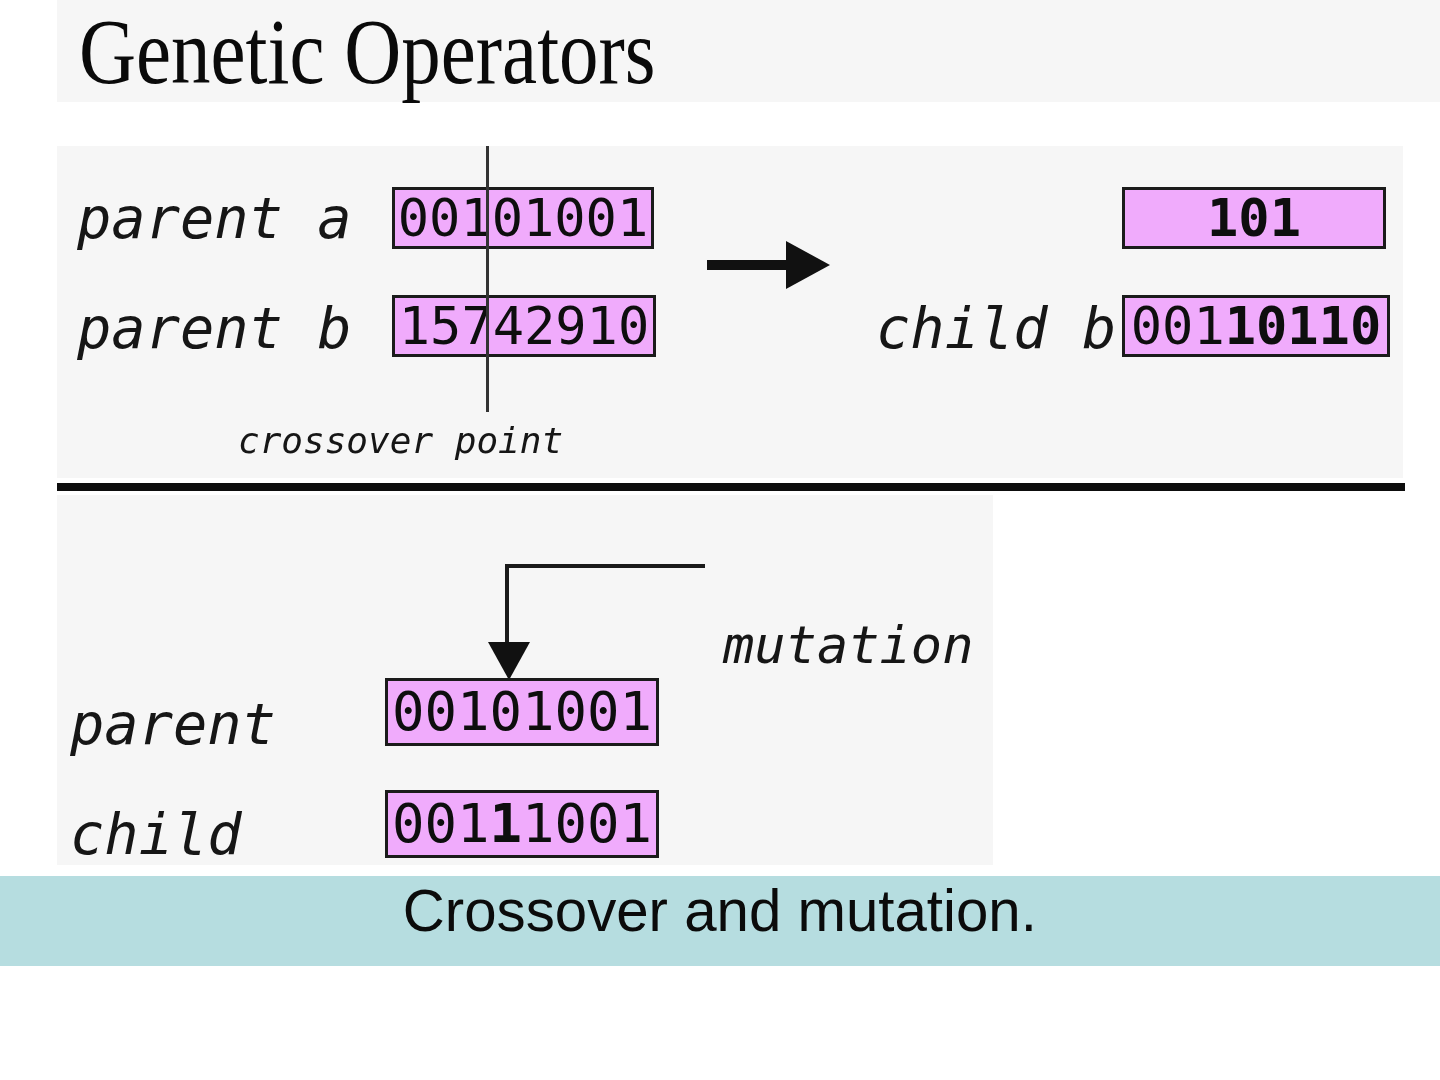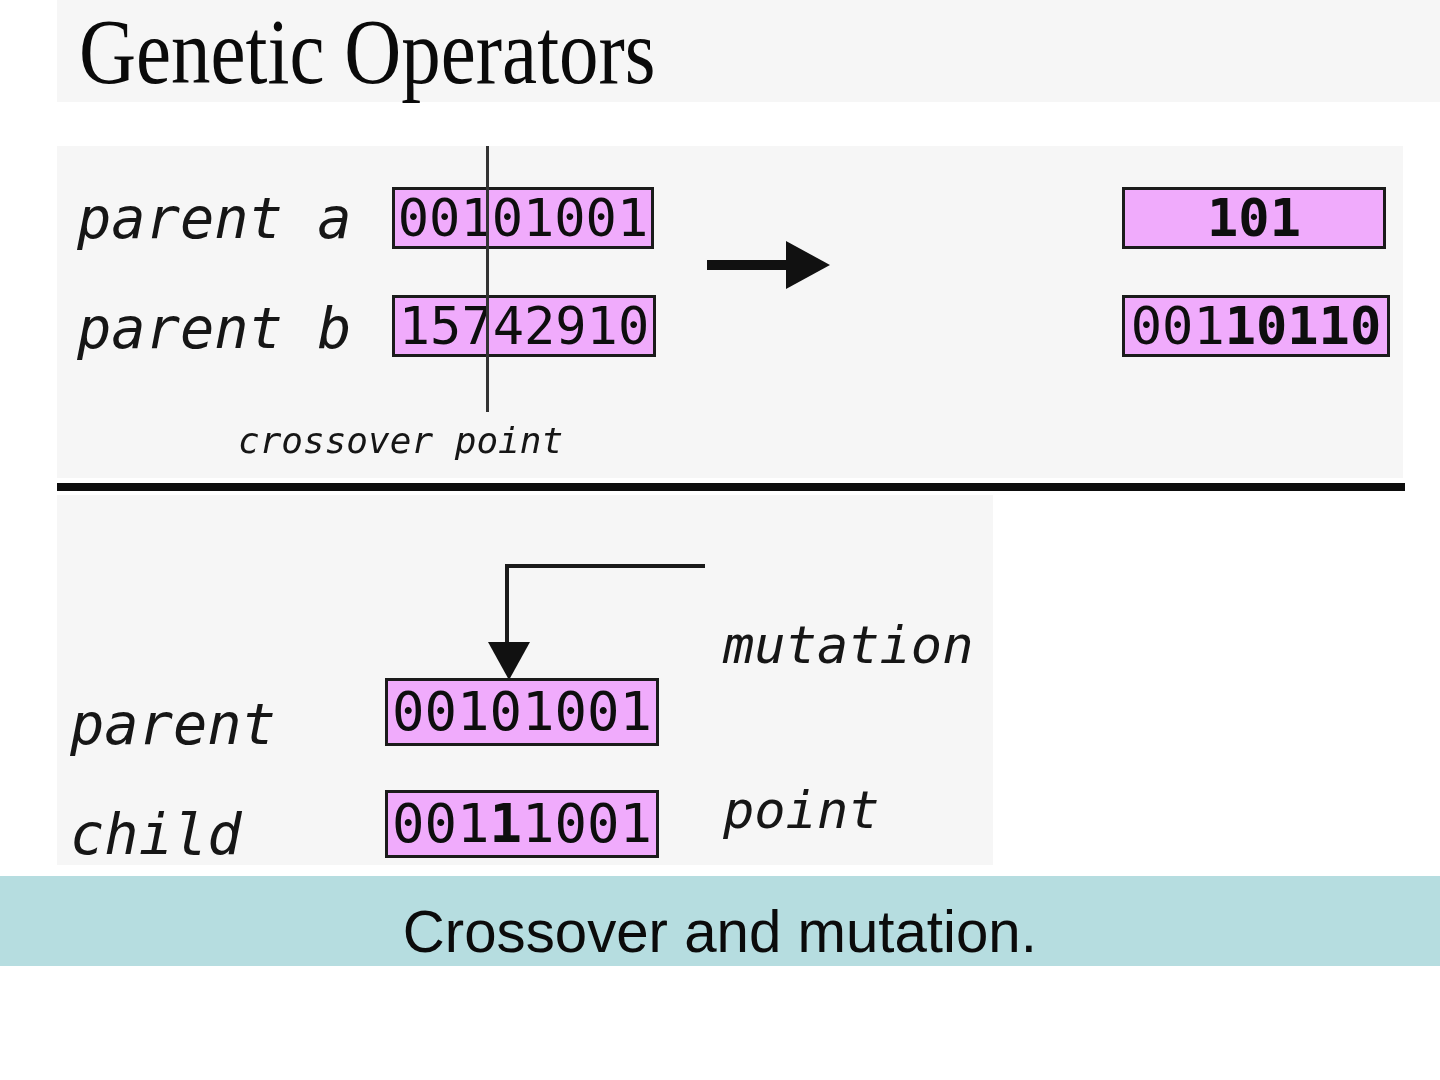--- a/index.html
+++ b/index.html
@@ -46,21 +46,21 @@
     position:absolute;left:786px;top:241px;width:0;height:0;
     border-left:44px solid #111;border-top:24px solid transparent;border-bottom:24px solid transparent;
   }
   .arrow-head-down{
     position:absolute;left:488px;top:642px;width:0;height:0;
     border-top:38px solid #111;border-left:21px solid transparent;border-right:21px solid transparent;
   }
   
   .caption-band{
     position:absolute;left:0;top:876px;width:1440px;height:90px;background:var(--caption-bg);
-    display:flex;align-items:flex-end;justify-content:center;
+    display:flex;align-items:flex-start;justify-content:center;
   }
   .caption-band .caption{
     font-family:"Liberation Sans","DejaVu Sans",sans-serif;font-size:60px;color:#0b0b0b;
     transform:scaleX(0.97);white-space:pre;
   }
 </style>
 </head>
 <body>
 
 <div class="slide">
@@ -86,31 +86,31 @@
   <div class="vline" style="left:486px;top:146px;width:3px;height:266px;"></div>
   <div class="mlabel" style="left:238px;top:413px;font-size:36px;">crossover point</div>
 
   <div class="arrow-shaft"></div>
   <div class="arrow-head-right"></div>
 
   <div class="bitbox" style="left:1122px;top:187px;width:258px;height:56px;">
     <span class="b">101</span>
   </div>
 
+  <div class="mlabel" style="left:876px;top:300px;">child b</div>
   <div class="bitbox" style="left:1122px;top:295px;width:262px;height:56px;">
     <span>001</span><span class="b">10110</span>
   </div>
 
   <div class="divider"></div>
 
   <section class="panel fig2"></section>
 
   <div class="mlabel" style="left:723px;top:508px;font-size:52px;line-height:55px;">
     <div>mutation</div>
-    <div>point</div>
   </div>
 
   <div class="hline" style="left:505px;top:564px;width:200px;height:4px;"></div>
   <div class="hline" style="left:505px;top:564px;width:4px;height:80px;"></div>
   <div class="arrow-head-down"></div>
 
   <div class="mlabel" style="left:70px;top:696px;">parent</div>
   <div class="bitbox big" style="left:385px;top:678px;width:268px;height:62px;">
     <span>00101001</span>
   </div>

